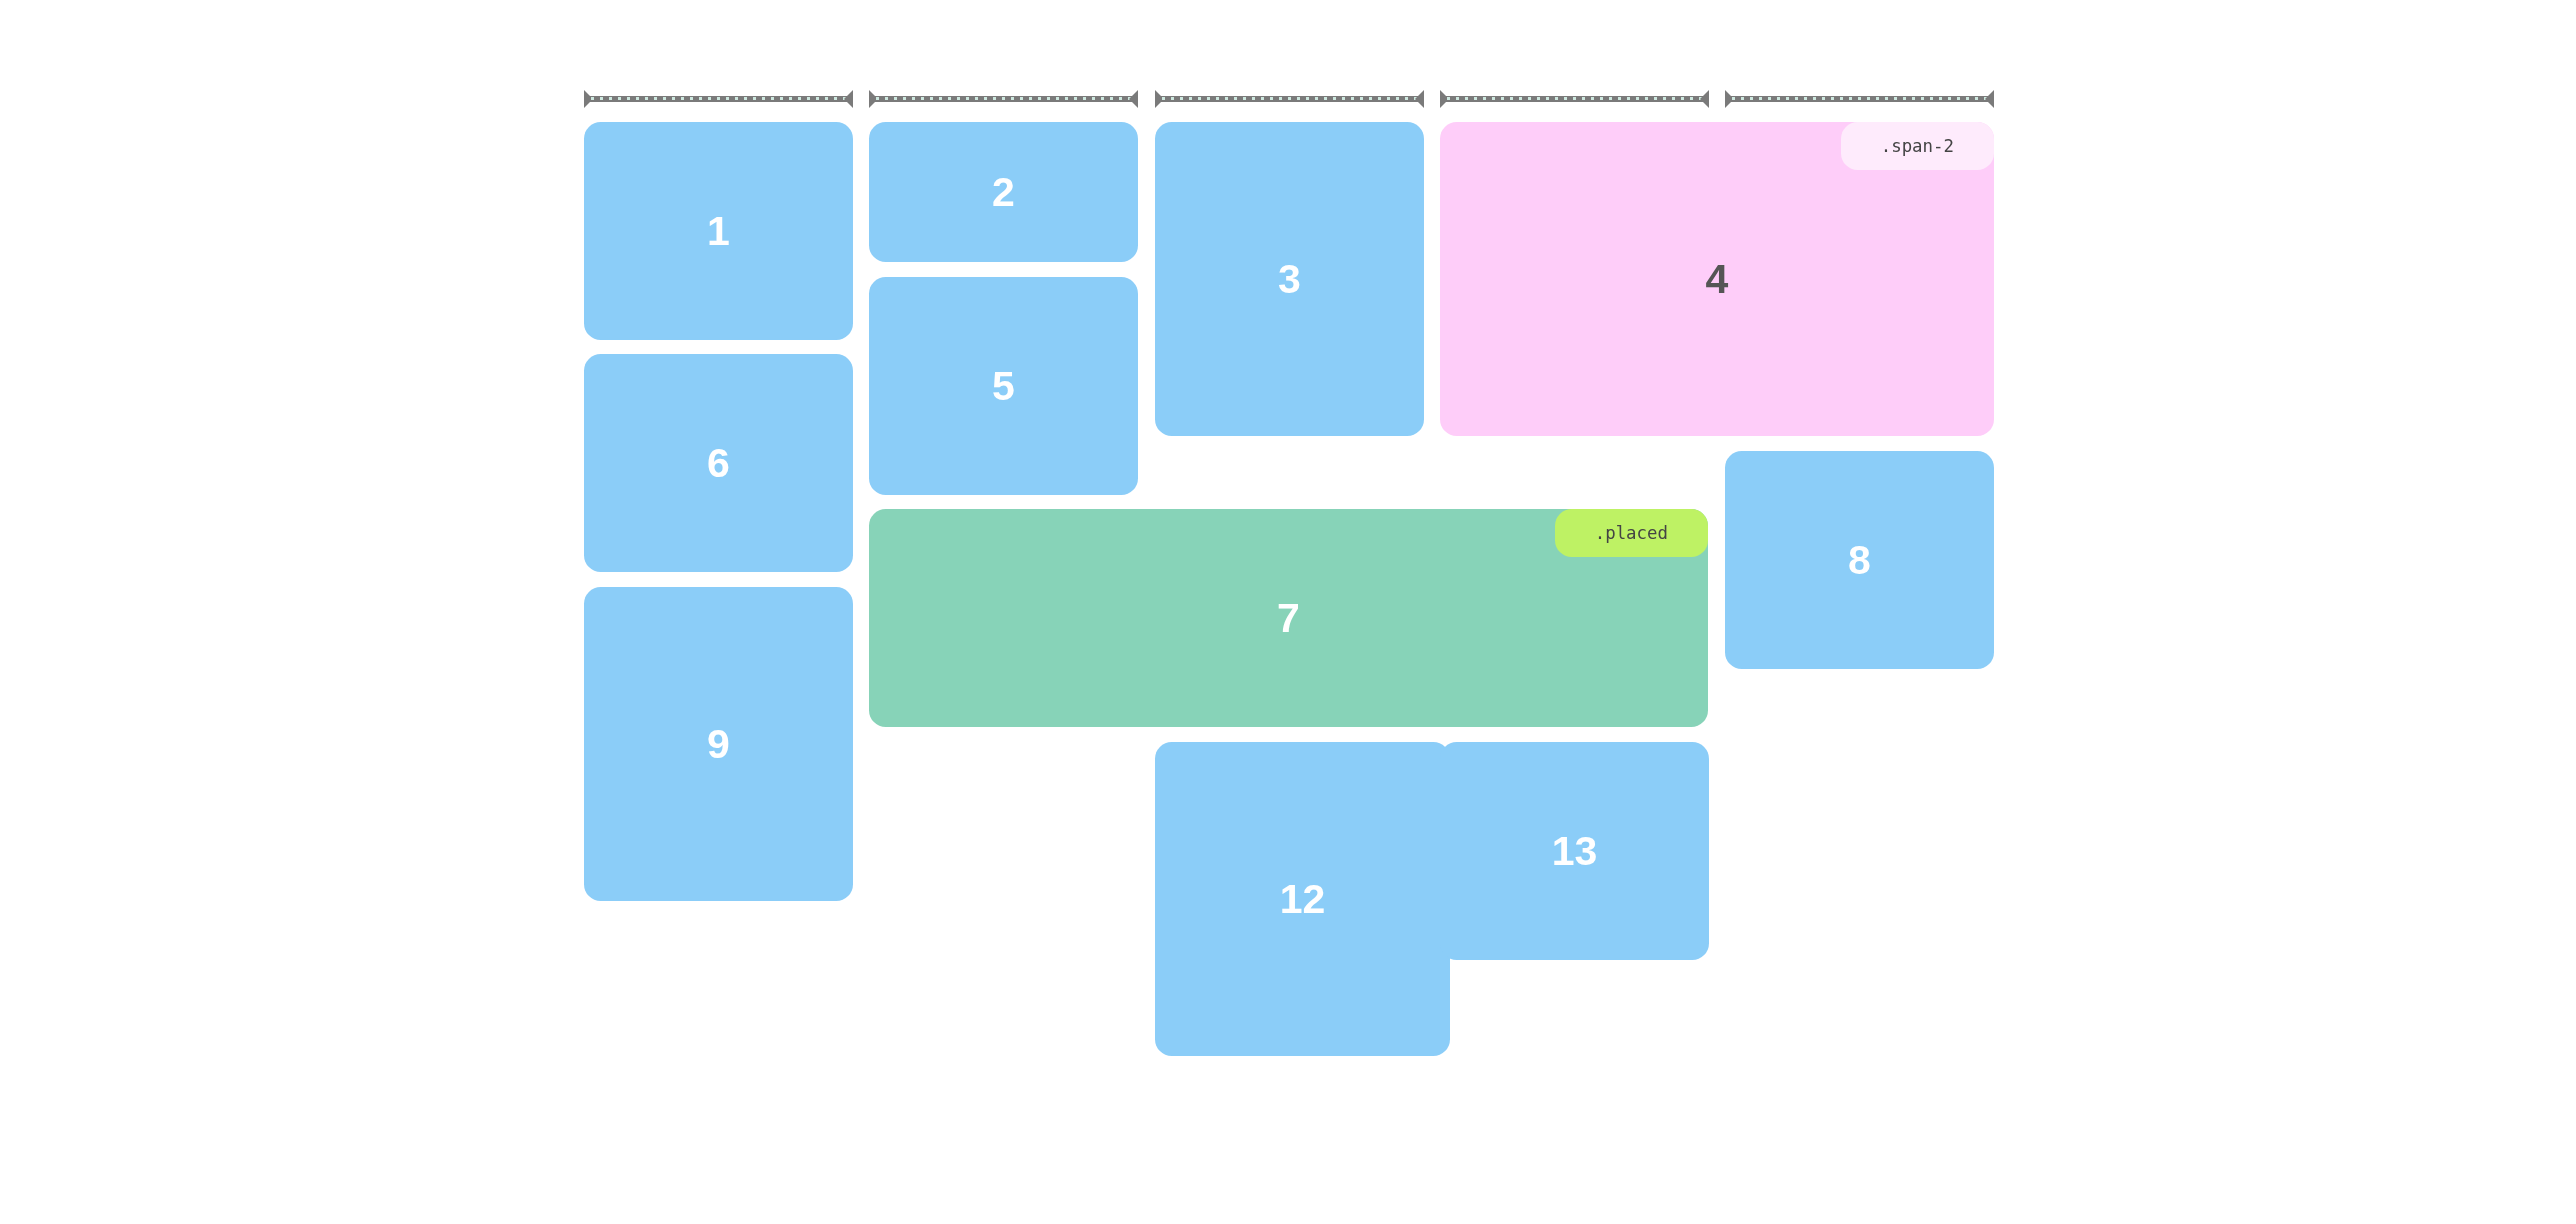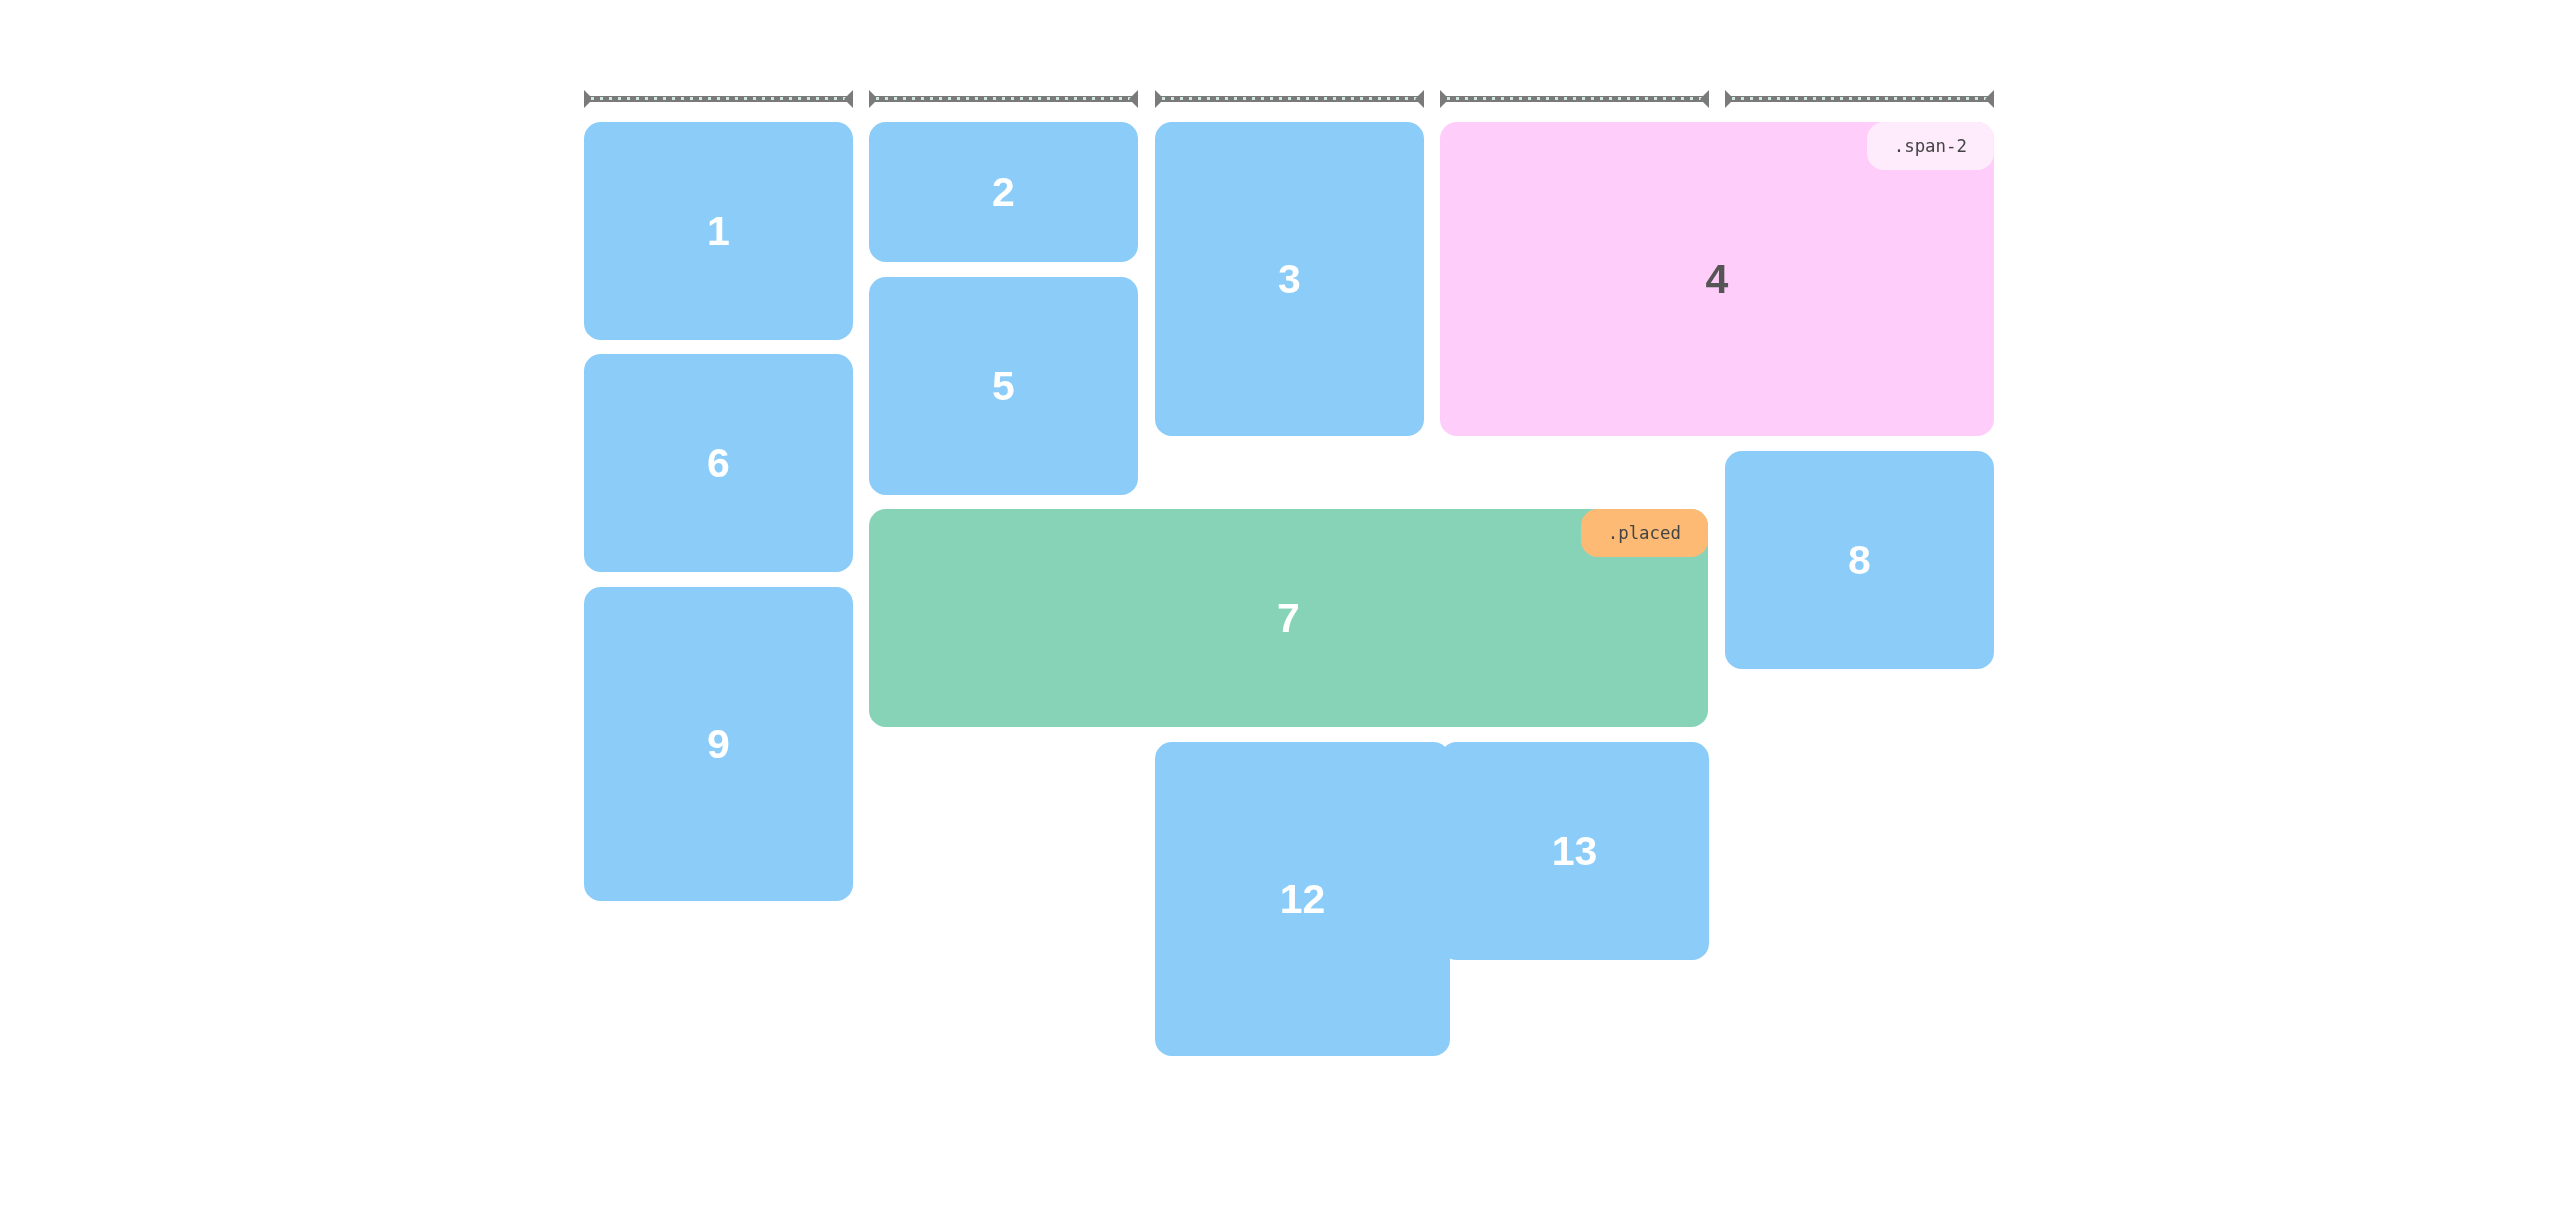--- a/index.html
+++ b/index.html
@@ -68,29 +68,29 @@
   .item.blue  { background: #8bcdf8; }
   .item.pink  { background: #fecdf9; }
   .item.green { background: #87d3b8; }
 
   .badge {
     position: absolute;
     top: 0;
     right: 0;
     height: 48px;
     line-height: 48px;
-    padding: 0 27px;
+    padding: 0 40px;
     border-radius: 16.7px;
     font-family: "DejaVu Sans Mono", monospace;
     font-size: 17.4px;
     color: #444444;
     white-space: nowrap;
   }
   .badge.pink-badge { background: #feebfc; }
-  .badge.mint-badge { background: #fdba74; }
+  .badge.mint-badge { background: #bef264; }
 </style>
 </head>
 <body>
 
 <div class="stage">
 
   <div class="ruler" style="left:584px">
     <span class="cap cap-l"></span>
     <div class="bar">
         <div class="dots"></div>

